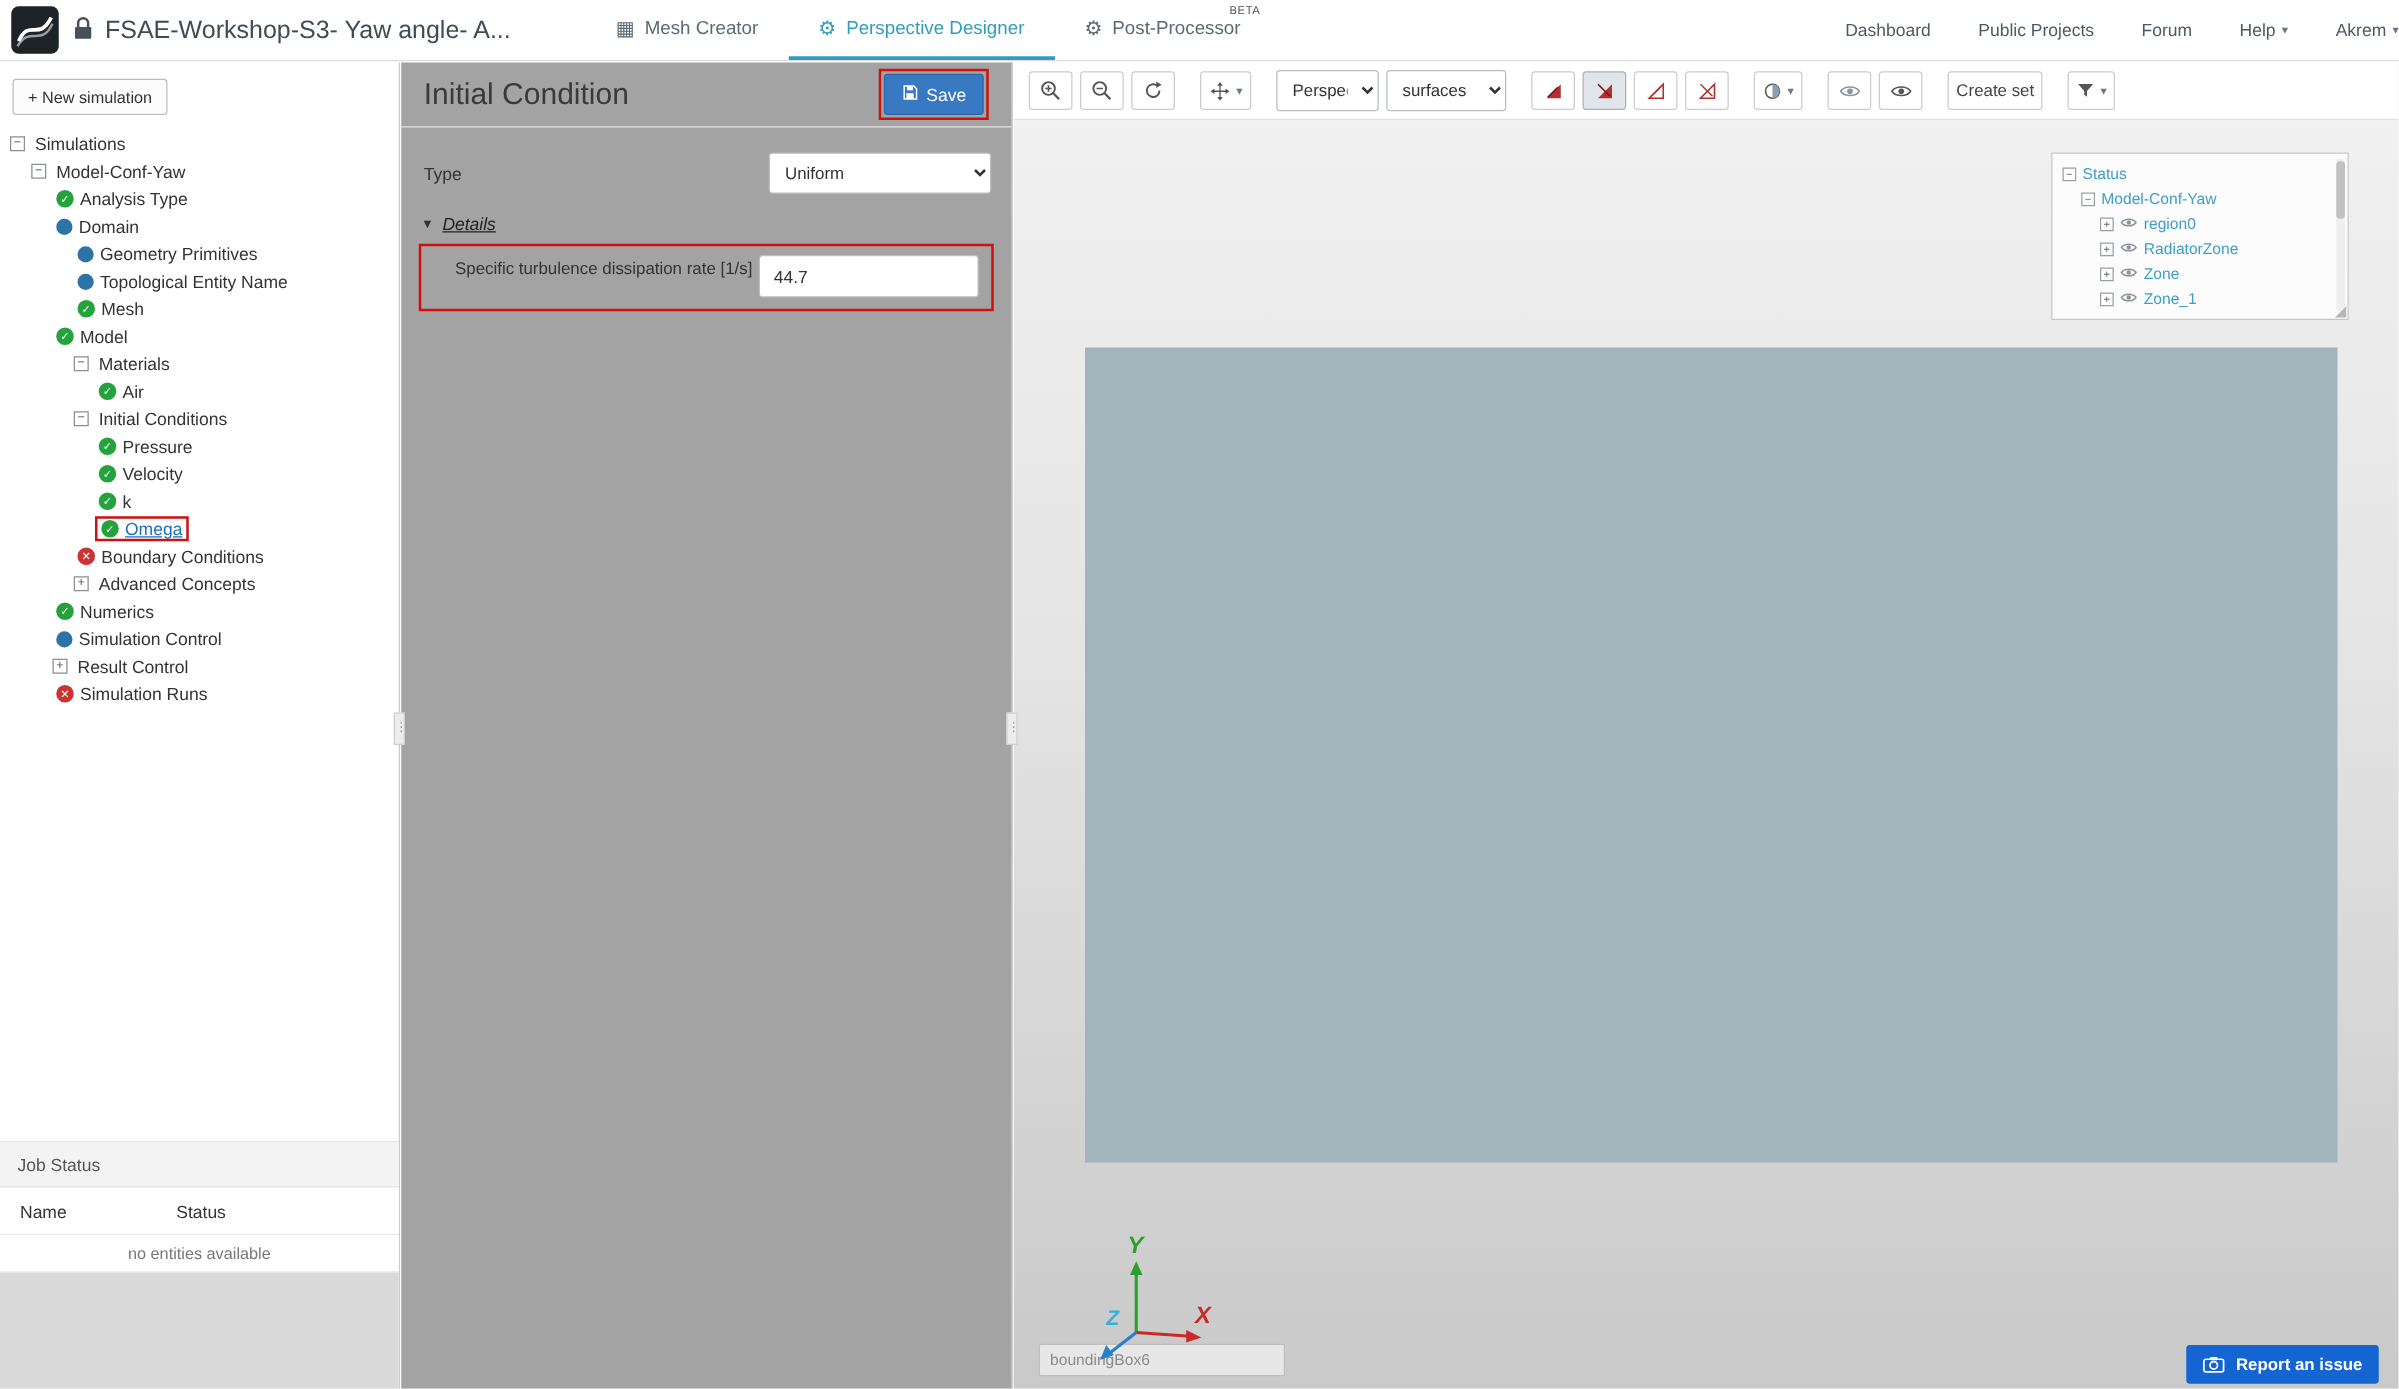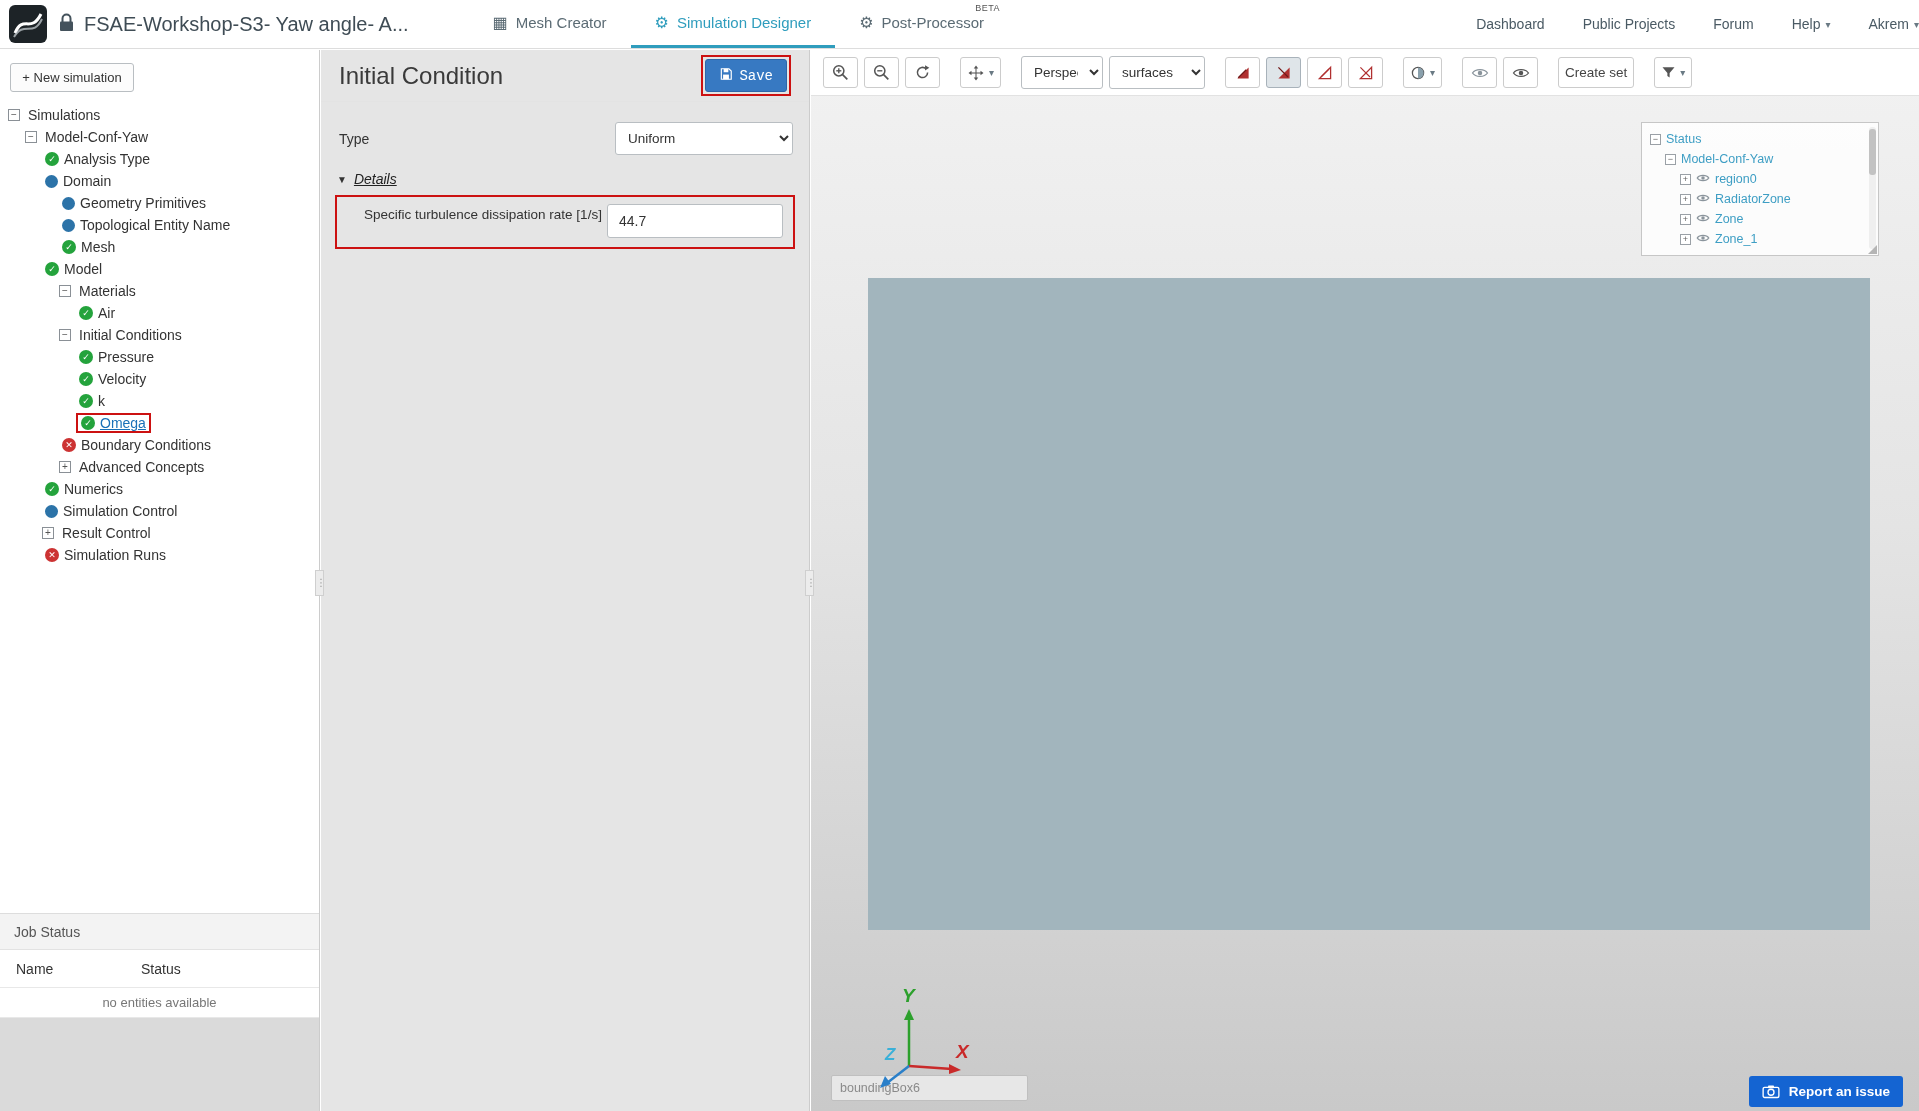--- a/index.html
+++ b/index.html
@@ -36,25 +36,25 @@
   .t-label.sel { color:#1a70b8; text-decoration:underline; }
 
   .job-status { margin-top:auto; display:flex; flex-direction:column; height:198px; border-top:1px solid #ddd; }
   .job-title { background:#f3f3f3; padding:0 14px; height:36px; display:flex; align-items:center; font-size:14px; color:#555; border-bottom:1px solid #e2e2e2; }
   .job-cols { display:flex; padding:0 16px; height:38px; align-items:center; border-bottom:1px solid #e8e8e8; font-size:14px; color:#333; background:#fff; }
   .job-col-name { width:125px; }
   .job-empty { padding:7px 0; text-align:center; color:#777; font-size:13px; background:#fff; border-bottom:1px solid #e8e8e8; }
   .job-footer { flex:1; background:#dadada; }
 
   
-  .panel { position:absolute; top:50px; left:321px; width:489px; bottom:0; background:#e5e5e5; border-right:1px solid #ccc; }
+  .panel { position:absolute; top:50px; left:321px; width:489px; bottom:0; background:#a3a3a3; border-right:1px solid #ccc; }
   .panel-head { height:52px; border-bottom:1px solid #e3e3e3; display:flex; align-items:center; padding:0 18px 0 18px; }
   .panel-title { font-size:24px; font-weight:400; color:#3a3a3a; }
   .save-wrap { margin-left:auto; border:2px solid #cc1111; padding:2px; }
-  .save-btn { background:#3779c2; color:#fff; border:1px solid #2d66a8; border-radius:3px; height:33px; padding:0 13px; font-size:14px; display:flex; align-items:center; gap:6px; cursor:pointer; font-family:Liberation Mono, monospace; }
+  .save-btn { background:#3779c2; color:#fff; border:1px solid #2d66a8; border-radius:3px; height:33px; padding:0 13px; font-size:14px; display:flex; align-items:center; gap:6px; cursor:pointer; font-family:Liberation Sans, sans-serif; }
   .type-row { display:flex; align-items:center; padding:20px 16px 14px 18px; }
   .type-label { font-size:14px; color:#333; }
   select.ui-select { margin-left:auto; width:178px; height:33px; border:1px solid #b9bec2; border-radius:3px; background:#fff; font-size:13.5px; color:#333; padding:0 8px; font-family:inherit; }
   .details-head { display:flex; align-items:center; gap:7px; padding:2px 18px 8px 16px; font-size:14px; color:#222; }
   .details-caret { font-size:10px; color:#333; }
   .details-label { font-style:italic; text-decoration:underline; }
   .field-annot { border:2px solid #cc1111; margin:0 14px 0 14px; padding:7px 10px 9px 27px; display:flex; align-items:flex-start; }
   .field-label { width:238px; font-size:13.5px; color:#333; line-height:1.35; padding-top:2px; }
   .field-input { margin-left:auto; width:176px; height:34px; border:1px solid #b9bec2; border-radius:3px; padding:0 11px; font-size:14px; color:#333; font-family:inherit; background:#fff; }
 
@@ -104,21 +104,21 @@
     </span>
     <span class="proj-text">FSAE-Workshop-S3- Yaw angle- A...</span>
   </div>
   <div class="tabs">
       <div class="tab">
         <span class="tab-icon">▦</span>
         <span>Mesh Creator</span>
       </div>
       <div class="tab active">
         <span class="tab-icon">⚙</span>
-        <span>Simulation Designer</span>
+        <span>Perspective Designer</span>
       </div>
       <div class="tab">
         <span class="tab-icon">⚙</span>
         <span>Post-Processor</span>
         <span class="beta">BETA</span>
       </div>
     </div>
   <div class="hnav">
       <div class="hnav-item">
         <span>Dashboard</span>

